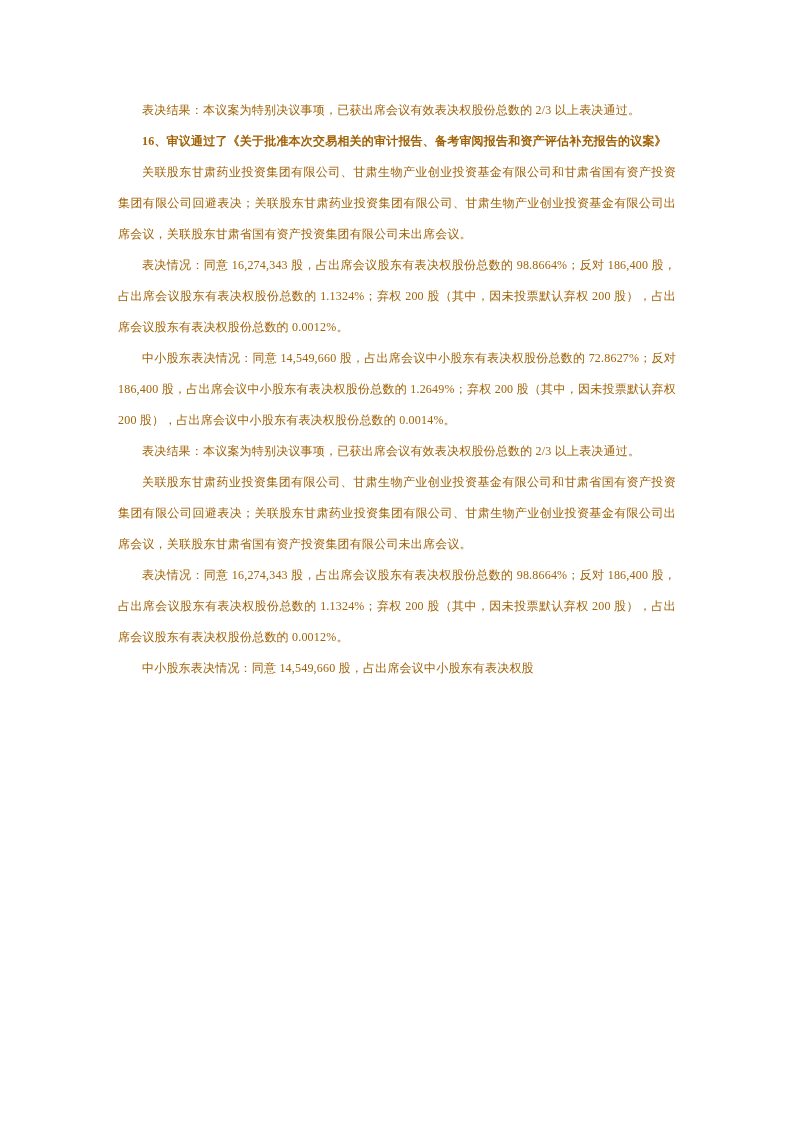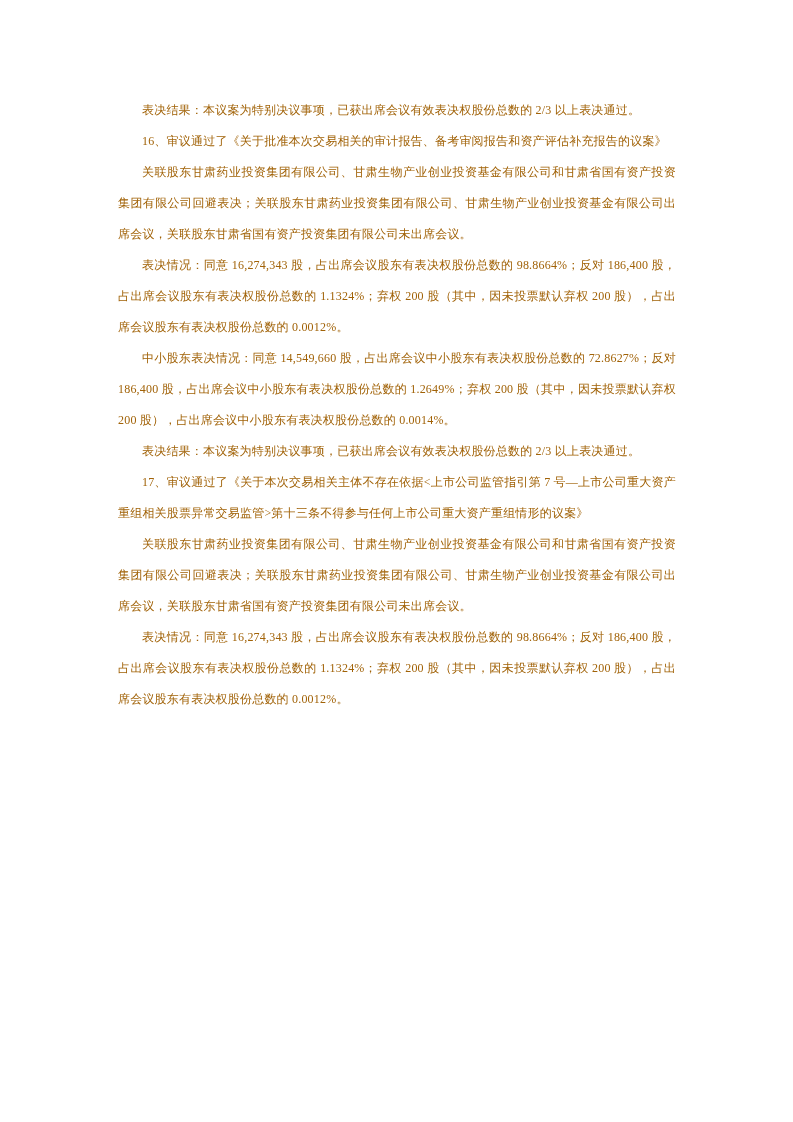--- a/index.html
+++ b/index.html
@@ -28,31 +28,31 @@
     padding: 0;
     font-size: 12px;
     line-height: 31px;
     text-align: justify;
     text-indent: 2em;
     letter-spacing: 0.2px;
     word-break: break-all;
     color: #a16207;
   }
   .content p.heading {
-    font-weight: 400;
+    font-weight: 700;
   }
 </style>
 </head>
 <body>
 
 <div class="page">
   <div class="content">
     <p class="body">表决结果：本议案为特别决议事项，已获出席会议有效表决权股份总数的 2/3 以上表决通过。</p>
     <p class="heading">16、审议通过了《关于批准本次交易相关的审计报告、备考审阅报告和资产评估补充报告的议案》</p>
     <p class="body">关联股东甘肃药业投资集团有限公司、甘肃生物产业创业投资基金有限公司和甘肃省国有资产投资集团有限公司回避表决；关联股东甘肃药业投资集团有限公司、甘肃生物产业创业投资基金有限公司出席会议，关联股东甘肃省国有资产投资集团有限公司未出席会议。</p>
     <p class="body">表决情况：同意 16,274,343 股，占出席会议股东有表决权股份总数的 98.8664%；反对 186,400 股，占出席会议股东有表决权股份总数的 1.1324%；弃权 200 股（其中，因未投票默认弃权 200 股），占出席会议股东有表决权股份总数的 0.0012%。</p>
     <p class="body">中小股东表决情况：同意 14,549,660 股，占出席会议中小股东有表决权股份总数的 72.8627%；反对 186,400 股，占出席会议中小股东有表决权股份总数的 1.2649%；弃权 200 股（其中，因未投票默认弃权 200 股），占出席会议中小股东有表决权股份总数的 0.0014%。</p>
     <p class="body">表决结果：本议案为特别决议事项，已获出席会议有效表决权股份总数的 2/3 以上表决通过。</p>
-    <p class="heading">17、审议通过了《关于本次交易相关主体不存在依据&lt;上市公司监管指引第 7 号—上市公司重大资产重组相关股票异常交易监管&gt;第十三条不得参与任何上市公司重大资产重组情形的议案》</p>
     <p class="body">关联股东甘肃药业投资集团有限公司、甘肃生物产业创业投资基金有限公司和甘肃省国有资产投资集团有限公司回避表决；关联股东甘肃药业投资集团有限公司、甘肃生物产业创业投资基金有限公司出席会议，关联股东甘肃省国有资产投资集团有限公司未出席会议。</p>
     <p class="body">表决情况：同意 16,274,343 股，占出席会议股东有表决权股份总数的 98.8664%；反对 186,400 股，占出席会议股东有表决权股份总数的 1.1324%；弃权 200 股（其中，因未投票默认弃权 200 股），占出席会议股东有表决权股份总数的 0.0012%。</p>
+    <p class="body">中小股东表决情况：同意 14,549,660 股，占出席会议中小股东有表决权股</p>
   </div>
 </div>
 
 </body></html>

